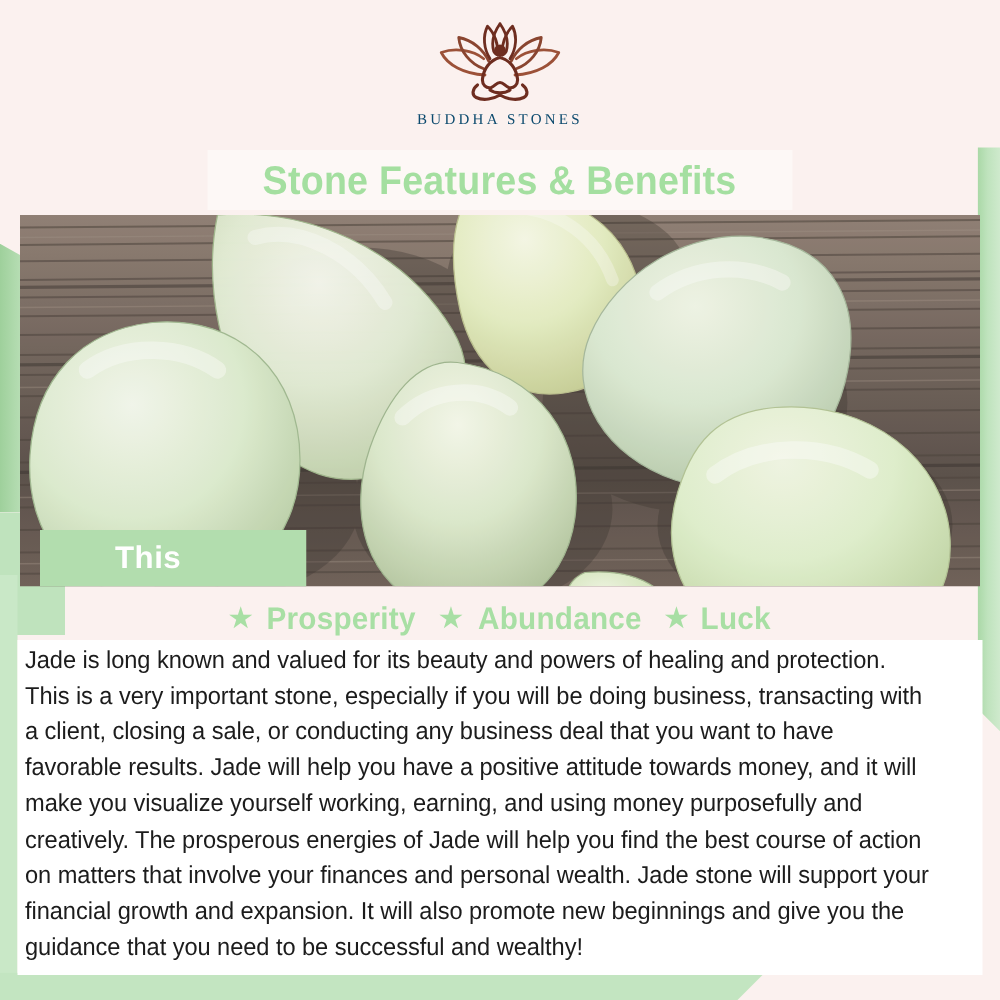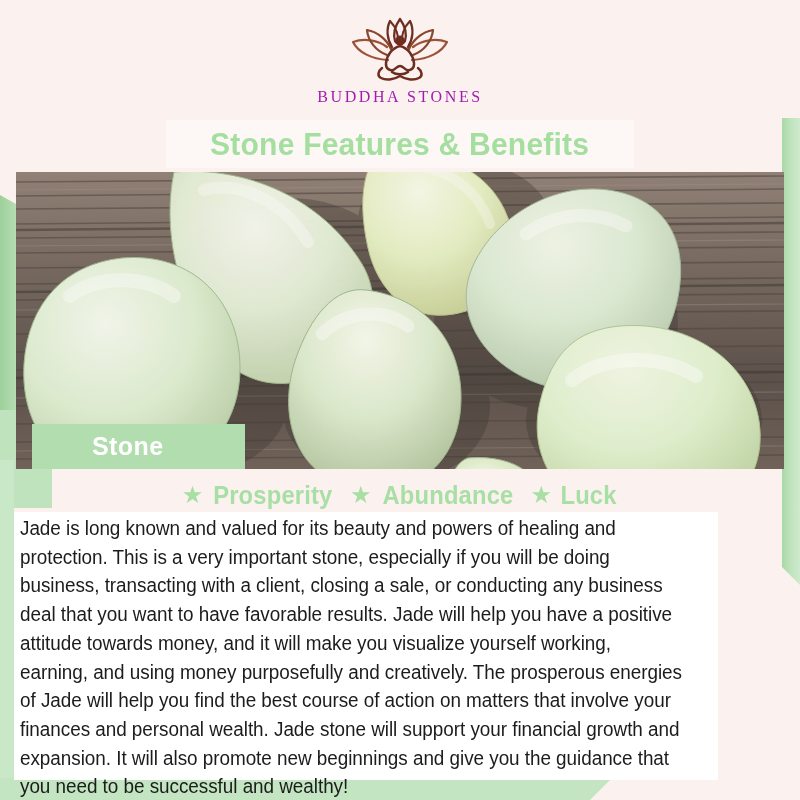--- a/index.html
+++ b/index.html
@@ -62,23 +62,23 @@
     left: 0; top: 0; width: 800px; height: 118px;
     background: #fbf1ef;
     display: flex; flex-direction: column;
     align-items: center; justify-content: flex-start;
     padding-top: 16px;
   }
   .logo-mark { width: 120px; height: 66px; display: block; }
   .logo-word {
     margin-top: 6px;
     font-family: "Liberation Serif", "DejaVu Serif", serif;
-    font-size: 16px;
+    font-size: 12px;
     letter-spacing: 2.6px;
-    color: #a21caf;
+    color: #0c4a6e;
     font-weight: 400;
   }
 
   
   .title-banner {
     position: absolute;
     left: 166px; top: 120px; width: 468px; height: 48px;
     background: #fdf8f6;
     display: flex; align-items: center; justify-content: center; text-align: right;
   }
@@ -131,21 +131,21 @@
     font-weight: 700;
     font-size: 25px;
     color: #a8dfa4;
     transform: scaleX(0.95);
     letter-spacing: 0.2px;
   }
 
   
   .body-copy {
     position: absolute;
-    left: 14px; top: 512px; width: 704px; height: 268px;
+    left: 14px; top: 512px; width: 772px; height: 268px;
     background: #ffffff;
     padding: 2px 12px 0 6px;
   }
   .body-copy p {
     font-family: "Liberation Sans Narrow", "Liberation Sans", sans-serif;
     font-size: 19.6px;
     line-height: 28.7px;
     color: #1c1c1c;
     text-align: left;
     transform: scaleX(0.965);
@@ -309,21 +309,21 @@
       <path d="M604 154 C680 148 740 196 744 258 C748 322 692 362 620 352 C548 342 510 290 524 230 C536 180 560 158 604 154 Z" fill="url(#j5)" stroke="#b0c293" stroke-width="1"></path>
       <path d="M556 208 C590 182 644 182 680 204" stroke="#ffffff" stroke-width="14" fill="none" opacity="0.42" stroke-linecap="round"></path>
 
       <path d="M452 286 C500 282 530 306 528 338 L436 340 C430 314 436 292 452 286 Z" fill="url(#j3)" stroke="#a2b98f" stroke-width="1"></path>
 
       <rect width="768" height="297" fill="#d8c8b4" opacity="0.05"></rect>
     </svg>
   </div>
 
   <div class="jade-label">
-    <span>Stone</span>
+    <span>This</span>
   </div>
 
   <div class="benefits">
     <div class="benefit">
       <span class="star">★</span>
       <span class="bname">Prosperity</span>
     </div>
     <div class="benefit">
       <span class="star">★</span>
       <span class="bname">Abundance</span>

